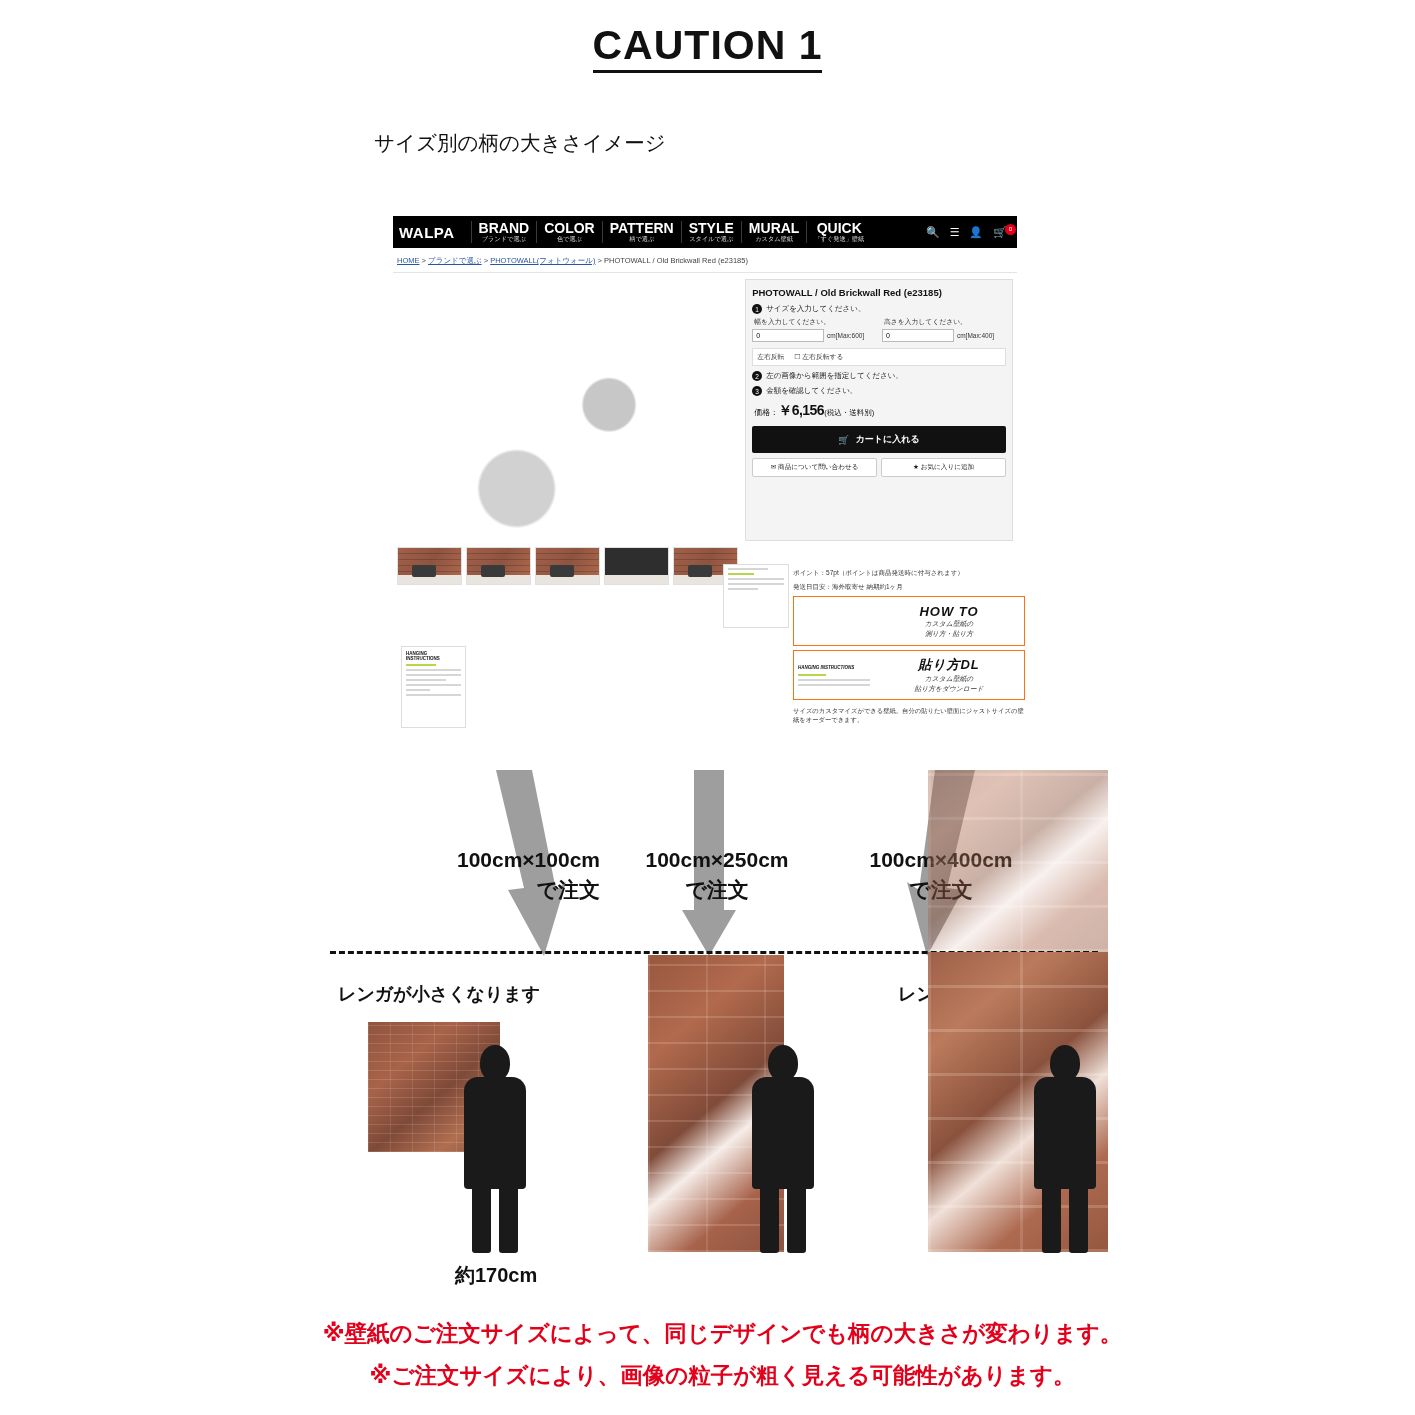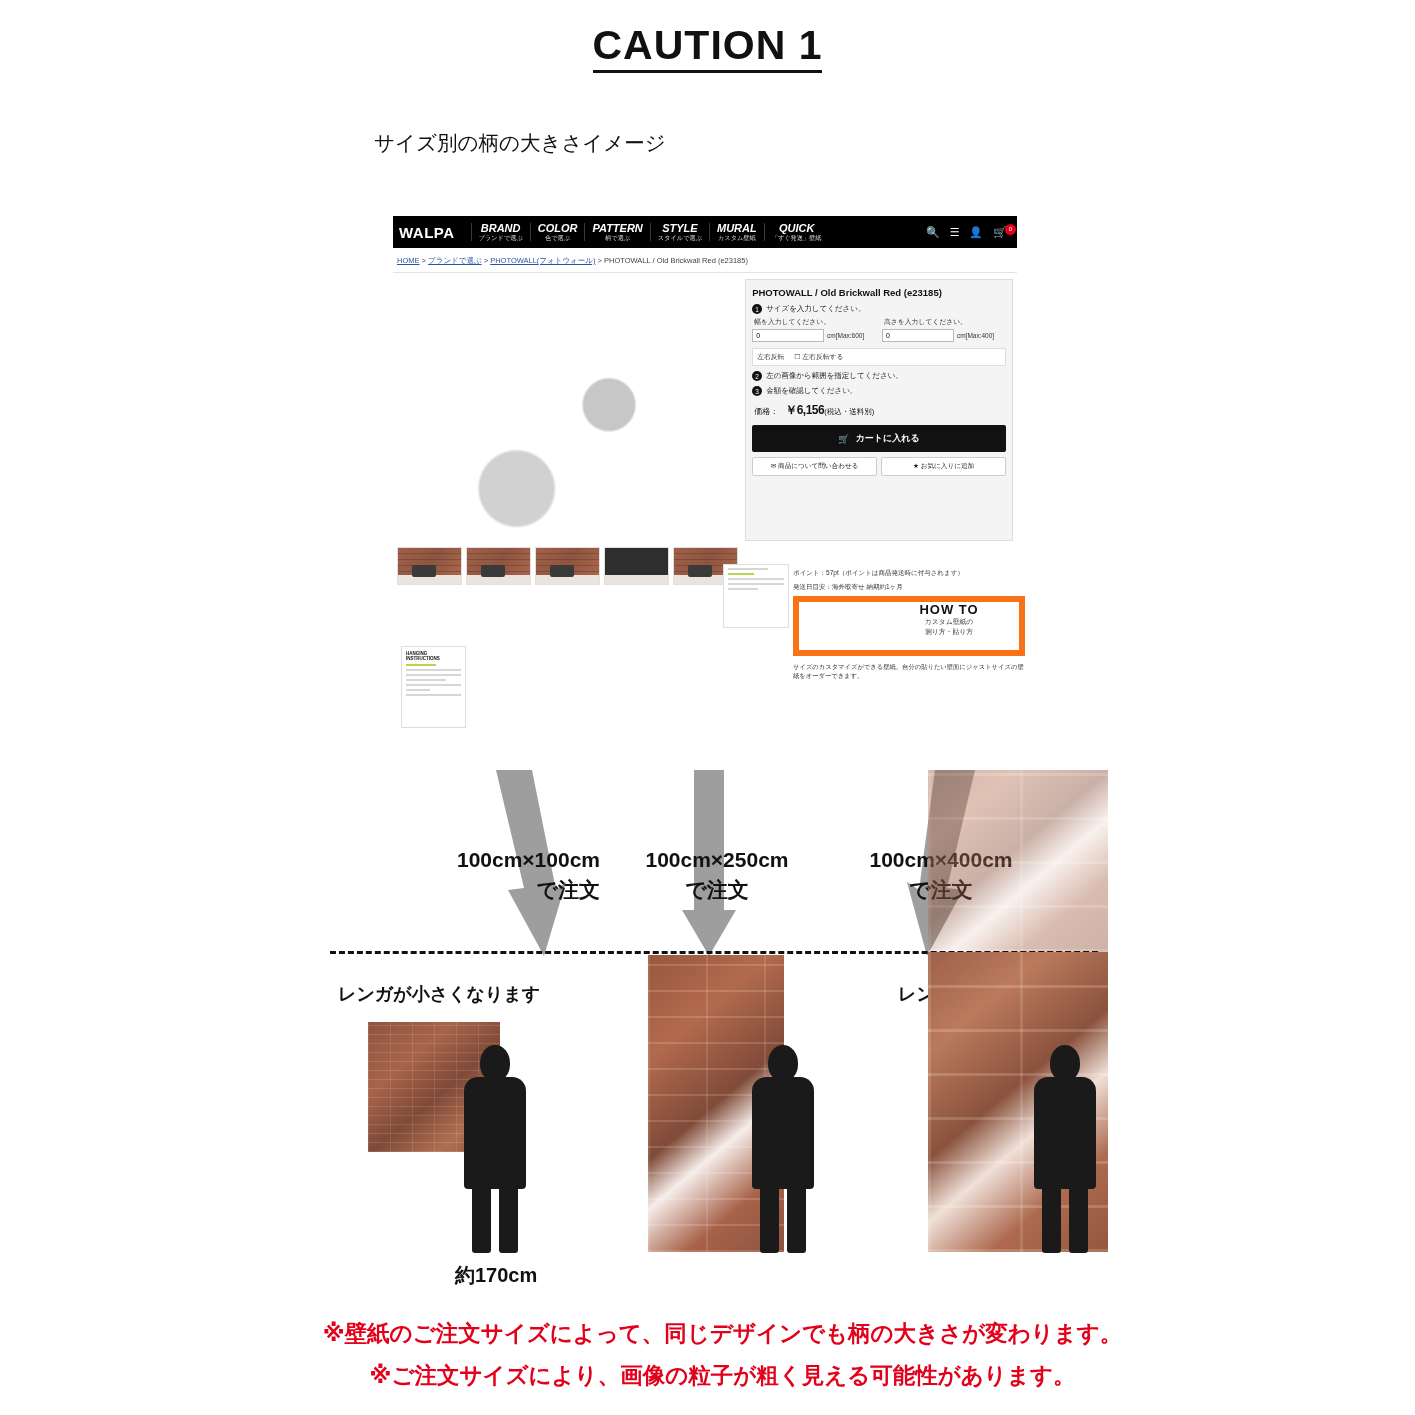--- a/index.html
+++ b/index.html
@@ -35,21 +35,21 @@
   }
   .shot-header{
     height:32px;background:#000;color:#fff;display:flex;align-items:center;
     padding:0 6px;box-sizing:border-box;
   }
   .logo{font-size:15px;font-weight:bold;letter-spacing:.5px;margin-right:16px;color:#fff;}
   .navitem{
     color:#fff;text-align:center;padding:0 7px;border-left:1px solid #3a3a3a;
     line-height:1.05;
   }
-  .navitem .t{font-size:11px;font-weight:bold;display:block;font-style:italic;}
+  .navitem .t{font-size:14px;font-weight:bold;display:block;}
   .navitem .s{font-size:6.2px;display:block;color:#ddd;}
   .hdr-right{margin-left:auto;display:flex;align-items:center;gap:10px;padding-right:4px;}
   .hdr-icon{color:#fff;font-size:11px;}
   .cart{position:relative;display:flex;align-items:center;}
   .cart-badge{
     position:absolute;right:-9px;top:-2px;background:#e2001a;color:#fff;
     font-size:6px;border-radius:50%;width:11px;height:11px;
     display:flex;align-items:center;justify-content:center;
   }
   .crumb{
@@ -91,21 +91,21 @@
   .finput input{
     width:58%;font-size:7px;padding:2px 3px;border:1px solid #bbb;background:#fff;
     box-sizing:border-box;font-family:inherit;
   }
   .funit{font-size:6.5px;color:#333;margin-left:3px;}
   .flipbox{
     background:#fff;border:1px solid #ddd;margin-top:6px;padding:3px 4px;
     font-size:6.8px;color:#333;display:flex;gap:10px;align-items:center;
   }
   .price{font-size:8px;color:#111;margin:6px 0 0 2px;}
-  .price b{font-size:12px;letter-spacing:-.5px;margin-left:7px;}
+  .price b{font-size:14px;letter-spacing:-.5px;}
   .price .tax{font-size:7.5px;}
   .cartbtn{
     margin-top:6px;background:#111;color:#fff;text-align:center;
     font-size:9px;font-weight:bold;padding:7px 0;border-radius:2px;
     display:flex;align-items:center;justify-content:center;gap:6px;
   }
   .subbtns{display:flex;gap:4px;margin-top:5px;}
   .subbtn{
     flex:1;border:1px solid #ccc;background:#fff;font-size:6.6px;color:#222;
     padding:4px 2px;text-align:center;border-radius:2px;
@@ -120,21 +120,21 @@
   .thumb .floor{position:absolute;left:0;right:0;bottom:0;height:9px;background:#e9e4de;}
   .thumb .obj{position:absolute;bottom:7px;left:22%;width:24px;height:12px;background:#3a3a3a;border-radius:2px;}
   .docthumb{
     position:absolute;left:0;top:0;width:63px;height:80px;background:#fff;border:1px solid #ddd;
   }
   .docline{height:2px;background:#d6d6d6;margin:3px 4px;}
   .docline.g{background:#b7d64a;}
   .sidecol{position:absolute;left:400px;top:352px;width:232px;}
   .sidenote{font-size:6.5px;color:#333;line-height:10px;margin-bottom:4px;}
   .howto{
-    display:flex;border:6px solid #f97316;background:#fff;height:48px;margin-top:4px;align-items:flex-start;
+    display:flex;border:1px solid #f97316;background:#fff;height:48px;margin-top:4px;align-items:center;font-style:italic;
   }
   .howto .pic{width:80px;background:linear-gradient(#2b2b2b,#5a5a52);}
   .howto .pic.doc{background:#fff;}
   .howto .txt{flex:1;display:flex;flex-direction:column;align-items:center;justify-content:center;}
   .howto .t1{font-size:13px;font-weight:bold;letter-spacing:1px;}
   .howto .t2{font-size:6.8px;color:#333;line-height:10px;text-align:center;}
   .bottomnote{font-size:6.3px;color:#333;line-height:9px;margin-top:6px;}
 
   
   .arrow{position:absolute;}
@@ -369,20 +369,35 @@
         <div class="pic"></div>
         <div class="txt">
           <div class="t1">HOW TO</div>
           <div class="t2">
             <span>カスタム壁紙の</span><br>
             <span>測り方・貼り方</span>
           </div>
         </div>
       </div>
 
+      <div class="howto">
+        <div class="pic doc">
+          <div style="font-size:4.5px;font-weight:bold;margin:4px;">HANGING INSTRUCTIONS</div>
+          <div class="docline g" style="width:28px"></div>
+          <div class="docline"></div>
+            <div class="docline"></div>
+        </div>
+        <div class="txt">
+          <div class="t1">貼り方DL</div>
+          <div class="t2">
+            <span>カスタム壁紙の</span><br>
+            <span>貼り方をダウンロード</span>
+          </div>
+        </div>
+      </div>
 
       <div class="bottomnote">サイズのカスタマイズができる壁紙。自分の貼りたい壁面にジャストサイズの壁紙をオーダーできます。</div>
     </div>
   </div>
 
   <svg class="arrow" style="left:490px;top:770px;" width="80" height="190">
     <polygon points="6,0 42,0 66,120 76,112 54,186 18,120 34,118" fill="#9e9e9e"></polygon>
   </svg>
   <svg class="arrow" style="left:680px;top:770px;" width="60" height="190">
     <polygon points="14,0 44,0 44,140 56,140 29,186 2,140 14,140" fill="#9e9e9e"></polygon>

